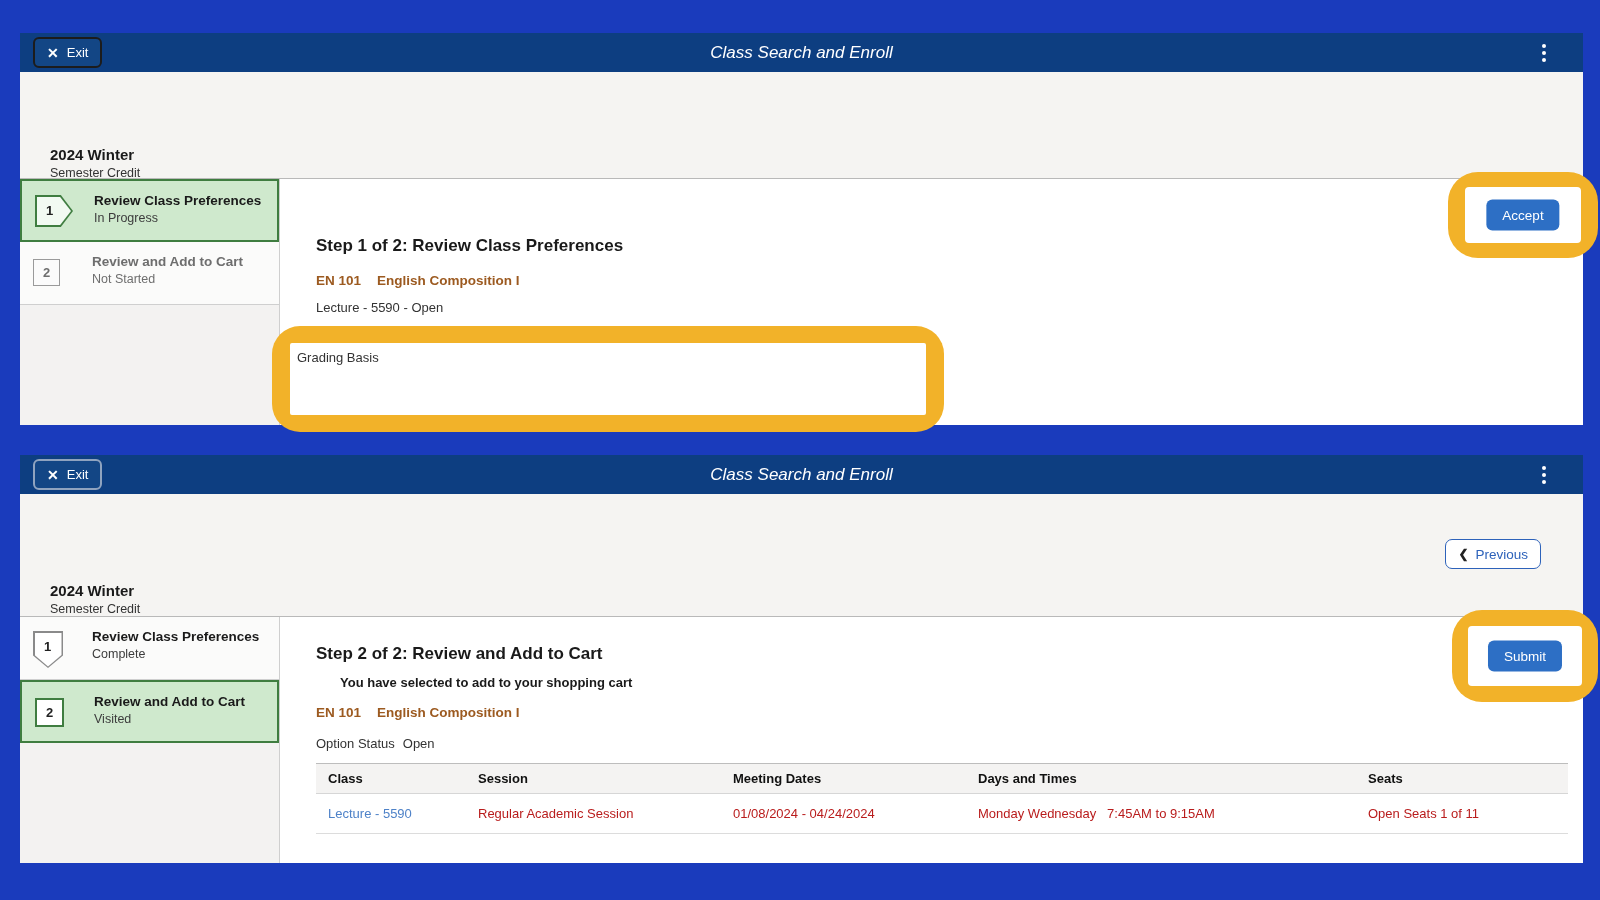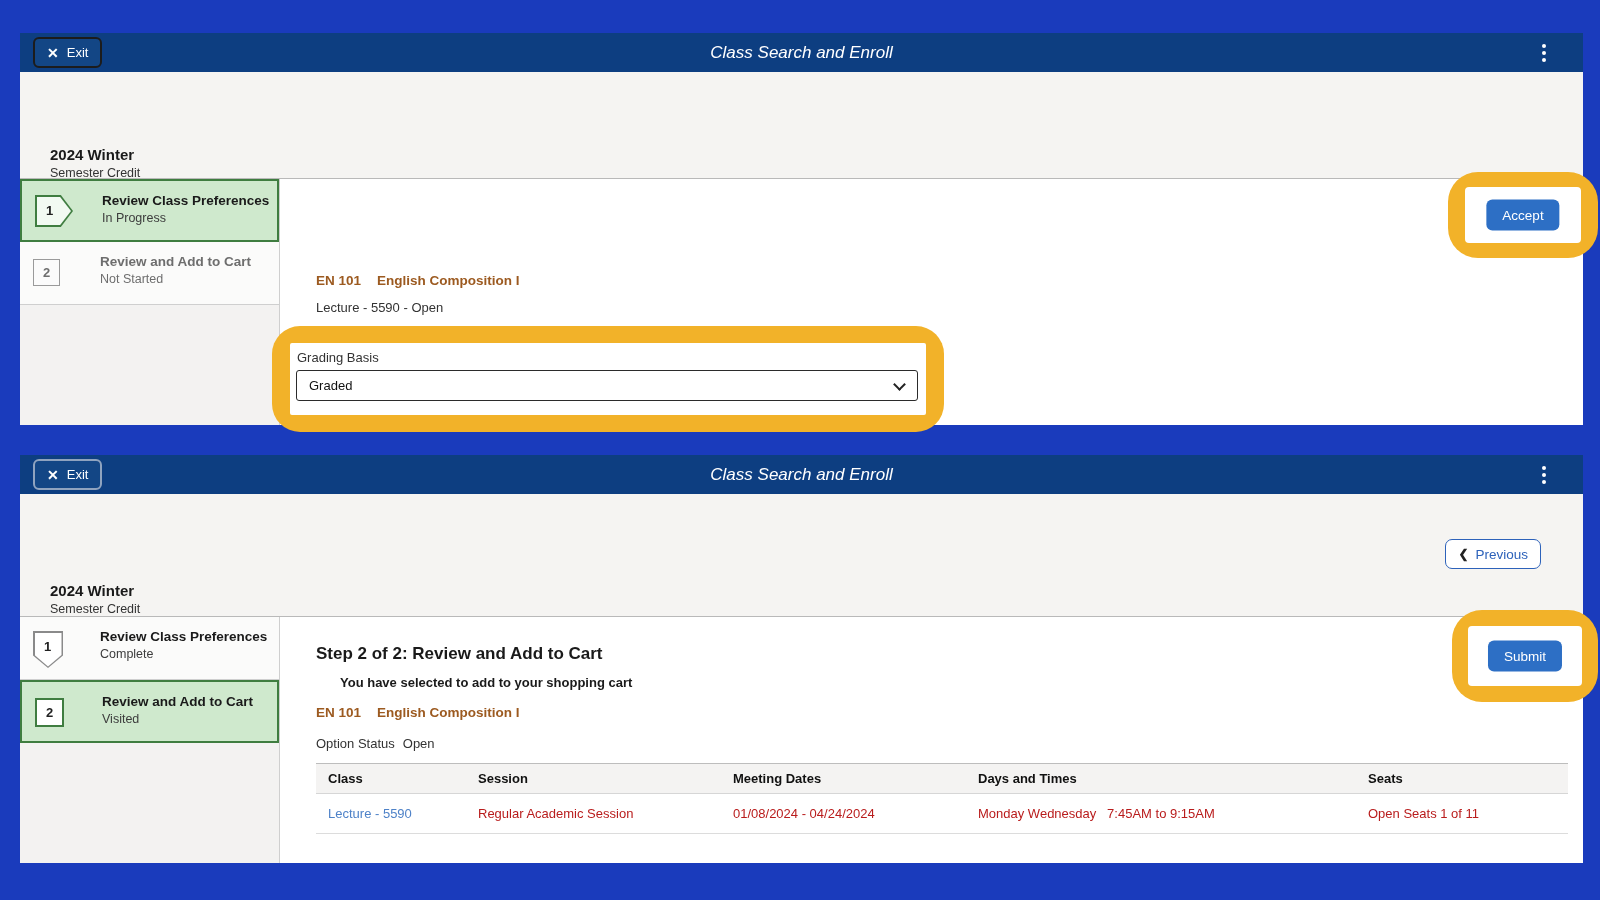--- a/index.html
+++ b/index.html
@@ -38,21 +38,21 @@
               display:flex; align-items:center; gap:7px; cursor:pointer; }
   .prev-chev { color:#222222; font-size:12px; font-weight:bold; }
   .prev-txt { color:#2d62ba; font-size:13.5px; }
 
   
   .sidebar { position:absolute; left:0; width:260px; bottom:0; background:#f3f2f1; border-right:1px solid #cfcfcf; }
   #panel1 .sidebar { top:146px; }
   #panel2 .sidebar { top:162px; }
   .step { position:relative; height:63px; border-bottom:1px solid #cfcfcf; background:#fbfbfa; cursor:pointer; }
   .step.active { background:#cfe9cd; border:2px solid #3f7d40; }
-  .step-txt { position:absolute; left:80px; top:12px; }
+  .step-txt { position:absolute; left:72px; top:12px; }
   .step-title { font-size:13.5px; font-weight:bold; color:#1a1a1a; }
   .step-status { font-size:12.5px; color:#3c3c3c; margin-top:3px; }
   .step.dim .step-title, .step.dim .step-status { color:#6e6e6e; }
 
   .badge { position:absolute; left:13px; top:14px; }
   .badge-num { position:absolute; font-size:13px; font-weight:bold; color:#222222; }
   
   .pent-r { width:38px; height:32px; background:#3f7d40;
             clip-path:polygon(0 0,68% 0,100% 50%,68% 100%,0 100%); }
   .pent-r .fill { position:absolute; left:2px; top:2px; width:34px; height:28px; background:#f2faf2;
@@ -159,20 +159,21 @@
         <span class="badge-num">2</span>
       </div>
       <div class="step-txt">
         <div class="step-title">Review and Add to Cart</div>
         <div class="step-status">Not Started</div>
       </div>
     </div>
   </div>
 
   <div class="main">
+    <div class="h1">Step 1 of 2: Review Class Preferences</div>
     <div class="course-line">
       <span>EN  101</span><span class="course-title">English Composition I</span>
     </div>
     <div class="plain">Lecture - 5590 - Open</div>
     <div class="divider"></div>
   </div>
 </div>
 
 <div class="panel" id="panel2">
   <div class="hdr">
@@ -258,24 +259,20 @@
 
 <div class="anno" id="anno-accept">
   <div class="anno-inner">
     <button class="blue-btn">Accept</button>
   </div>
 </div>
 
 <div class="anno" id="anno-grading">
   <div class="anno-inner">
     <div class="grading-label">Grading Basis</div>
-    <div class="fake-select">
-      <span>Graded</span>
-      <span class="chev-down"></span>
-    </div>
   </div>
 </div>
 
 <div class="anno" id="anno-submit">
   <div class="anno-inner">
     <button class="blue-btn">Submit</button>
   </div>
 </div>
 
 </body></html>

